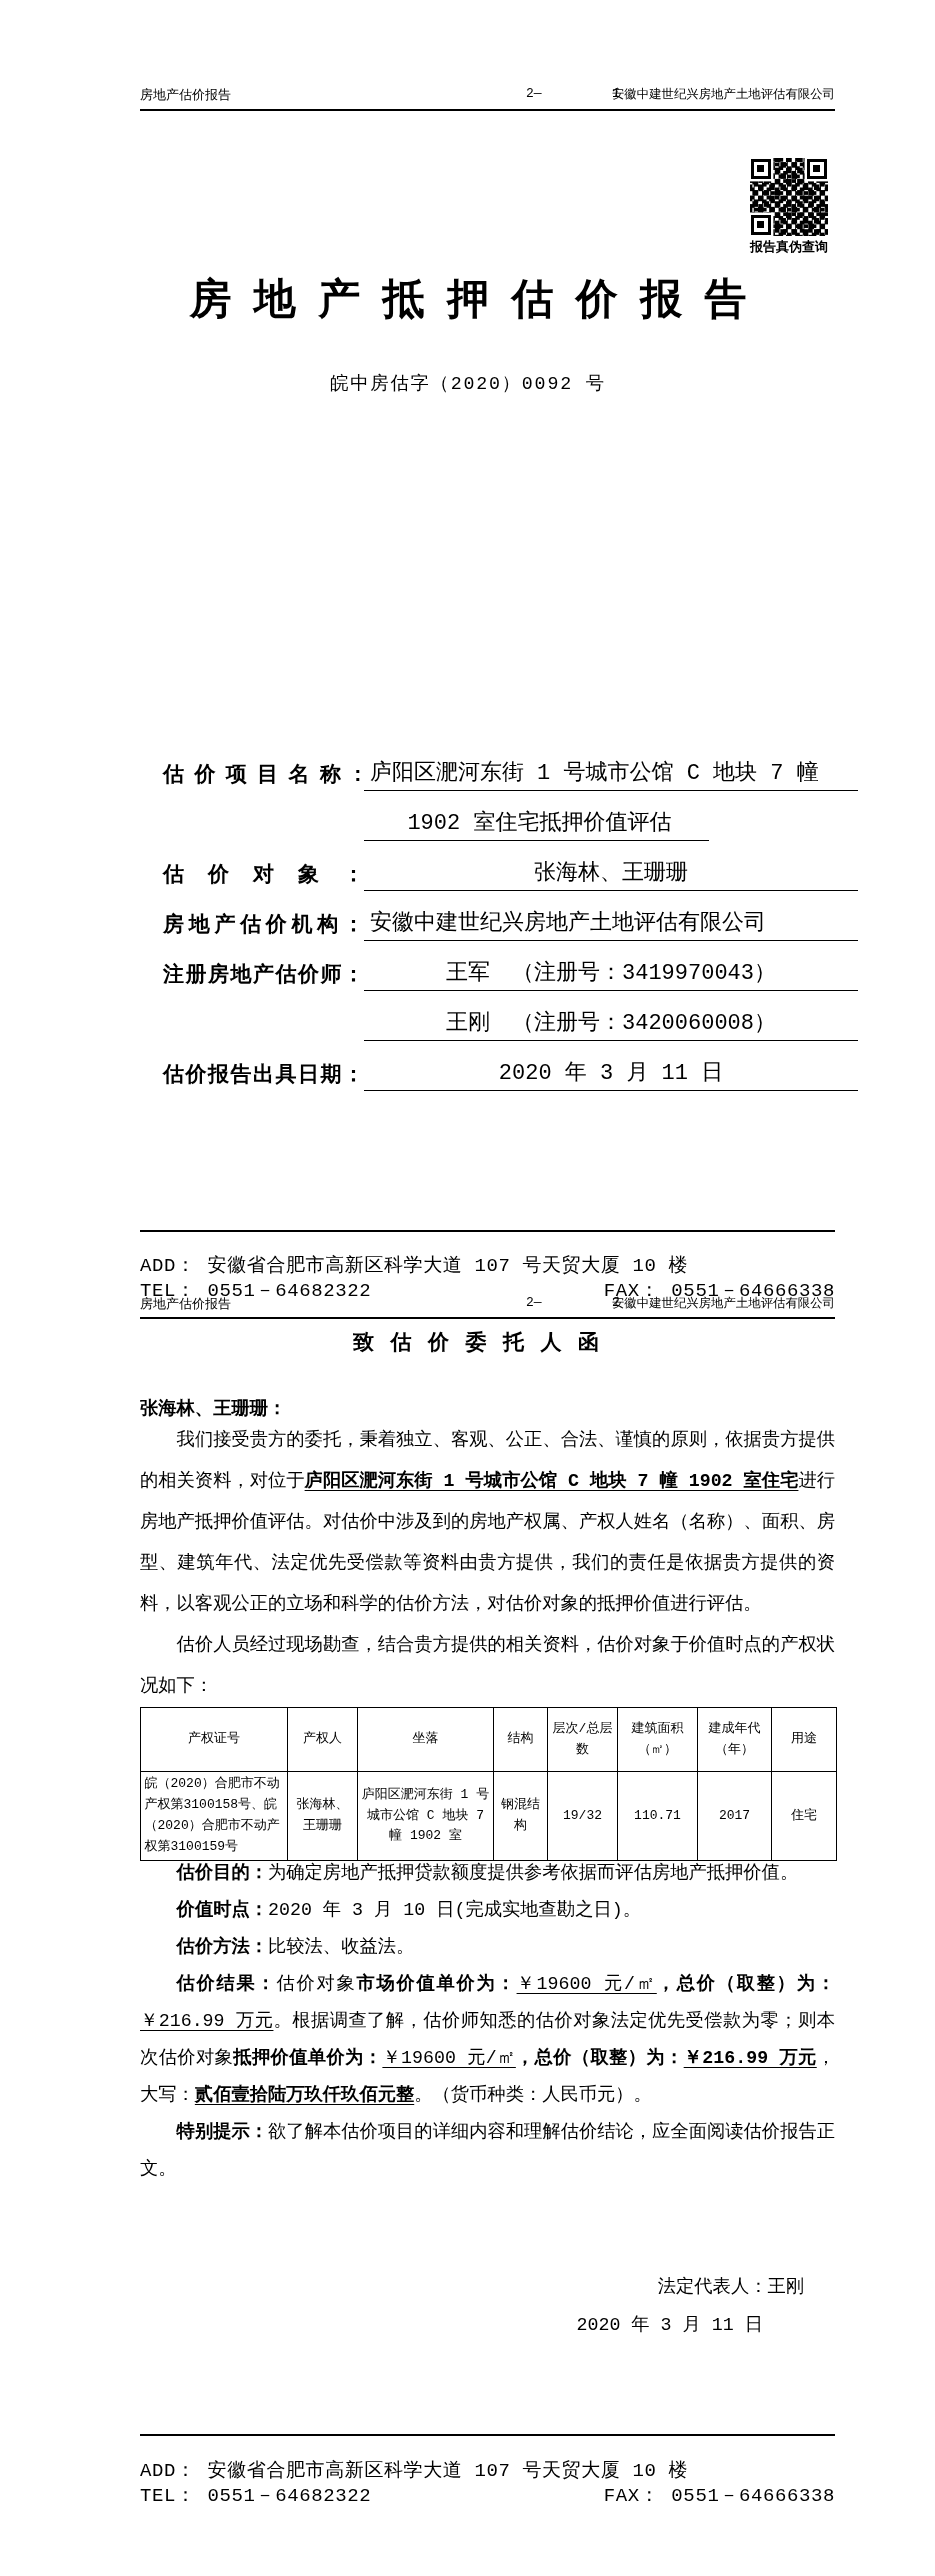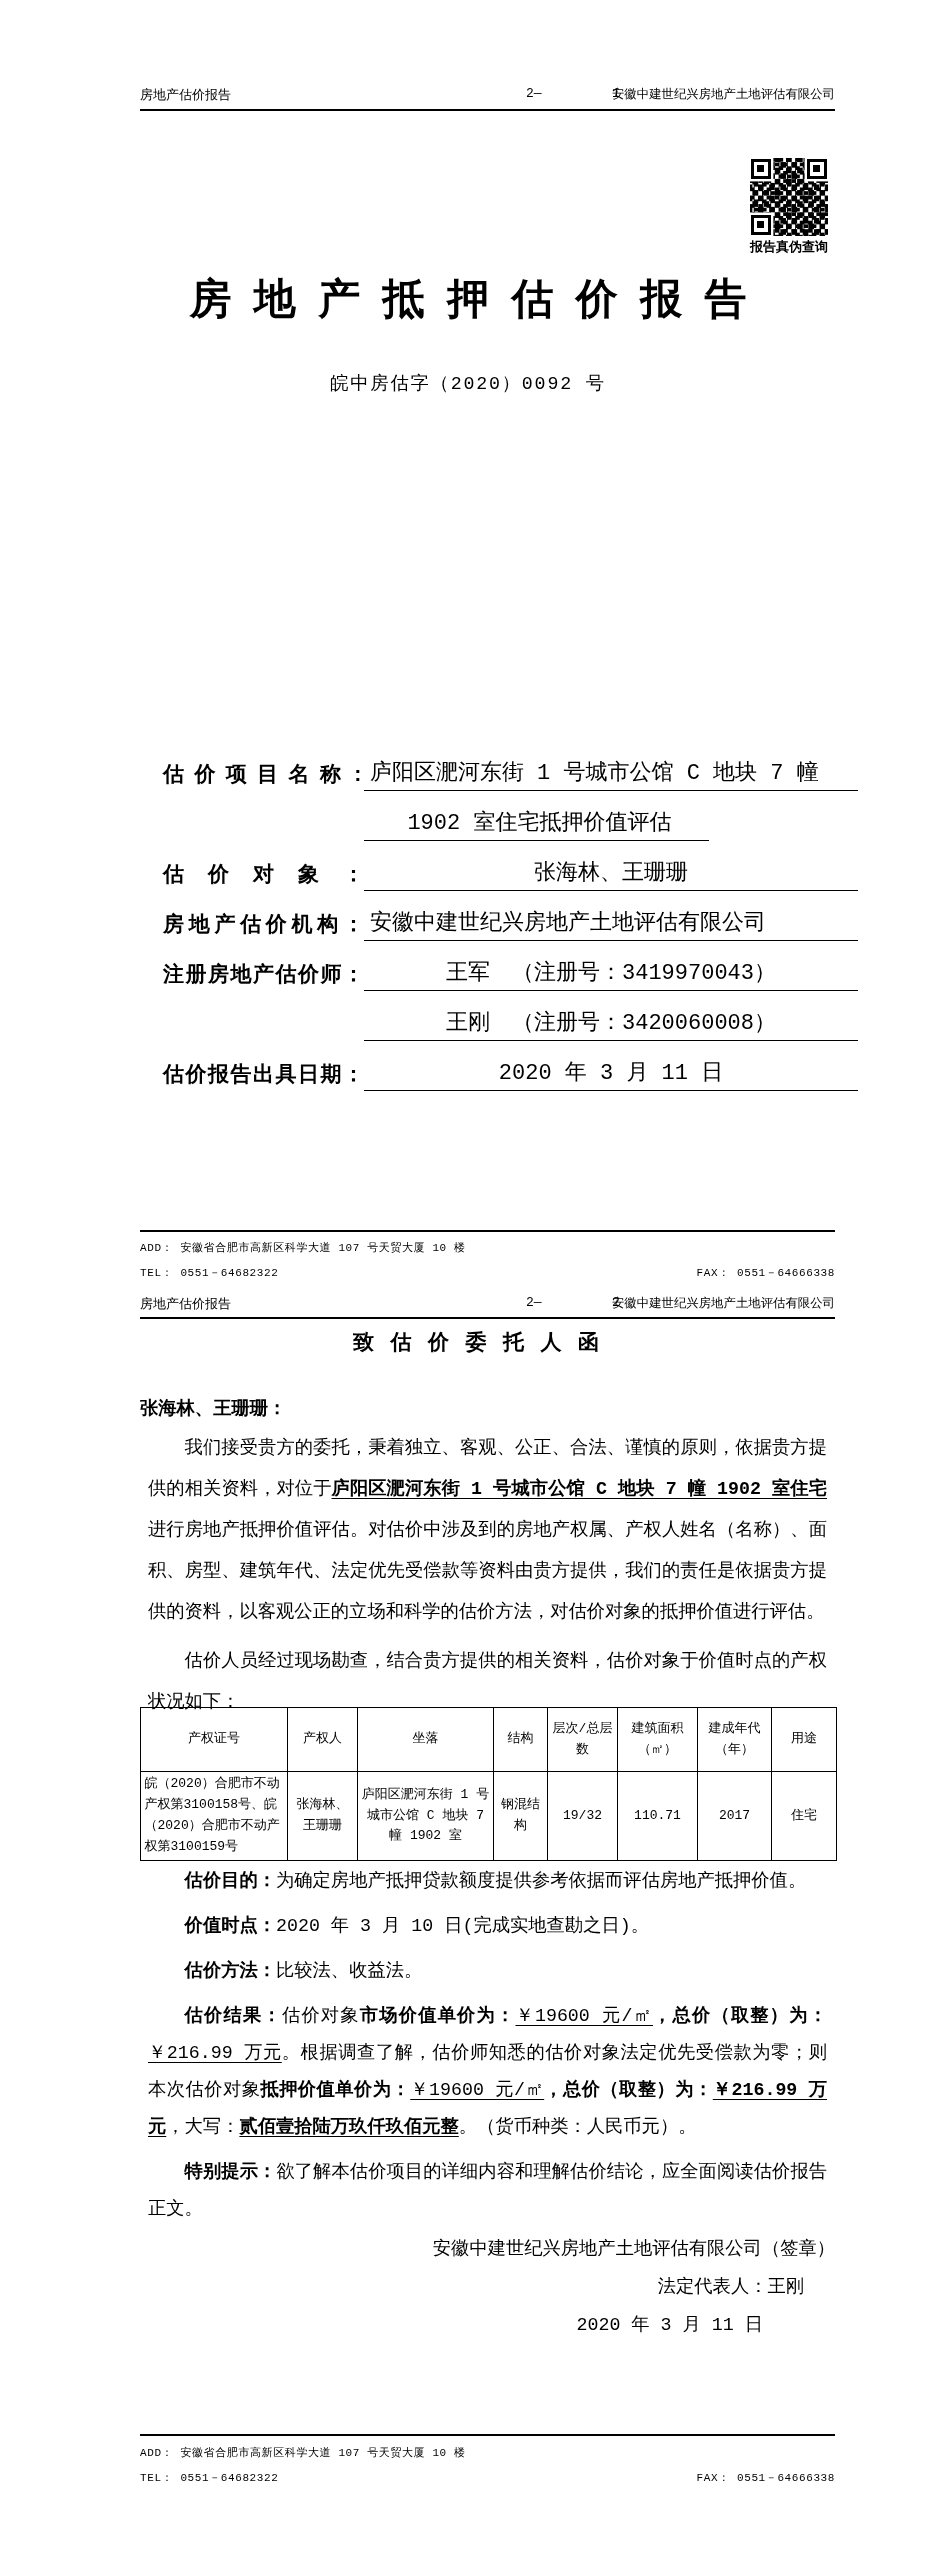--- a/index.html
+++ b/index.html
@@ -11,21 +11,21 @@
   .abs{position:absolute;}
   
   .runhead{left:140px;width:695px;height:17.7px;font-size:13px;white-space:nowrap;}
   .runhead .h-left{position:absolute;left:0;top:0;}
   .runhead .h-frac{position:absolute;left:386px;top:0;}
   .runhead .h-num{position:absolute;left:472px;top:0;}
   .runhead .h-co{position:absolute;right:0;top:0;font-size:12.4px;}
   .rule{left:140px;width:695px;background:#000;}
   .rule.thick{height:2.4px;}
   .rule.thin{height:1.8px;}
-  .runfoot{left:140px;width:695px;font-size:11px;letter-spacing:0.6px;}
+  .runfoot{left:140px;width:695px;font-size:19px;letter-spacing:0.6px;margin-top:12px;}
   .foot-row{display:flex;justify-content:space-between;}
   
   .qr{left:750px;top:158px;width:78px;height:78px;
       background:
         conic-gradient(#000 25%,transparent 0 50%,#000 0 75%,transparent 0) 0 0/8.3px 8.3px,
         conic-gradient(#000 25%,transparent 0 50%,#000 0 75%,transparent 0) 2.4px 4.1px/11.2px 11.2px,
         #fff;}
   .finder{position:absolute;width:20px;height:20px;border:3.5px solid #000;background:#fff;box-shadow:0 0 0 2.4px #fff;box-sizing:border-box;}
   .finder i{display:block;width:7px;height:7px;background:#000;margin:2.9px;}
   .finder.tl{left:1.2px;top:1.2px;}
@@ -43,21 +43,21 @@
   .fval{flex:1;border-bottom:1.8px solid #000;font-size:22px;padding:0 0 2.9px 5.9px;white-space:nowrap;}
   .fval.center{text-align:center;padding-left:0;}
   .fval.short{flex:none;width:339px;text-align:center;}
   
   .letter-title{left:0;top:1328px;width:936px;text-align:center;font-size:21px;font-weight:bold;
                 letter-spacing:16.5px;text-indent:16.5px;margin-left:8px;}
   .salutation{left:140px;top:1395px;font-size:18.3px;font-weight:bold;}
   .body{left:140px;width:695px;font-size:18.3px;text-align:justify;}
   .body-1{top:1420px;line-height:41px;}
   .body-2{top:1855px;line-height:37px;}
-  .para{margin:8px;text-indent:2em;}
+  .para{margin:0;text-indent:2em;}
   .b{font-weight:bold;}
   .u{text-decoration:underline;text-underline-offset:4.1px;text-decoration-thickness:1.2px;}
   .bu{font-weight:bold;text-decoration:underline;text-underline-offset:4.1px;text-decoration-thickness:1.2px;}
   
   .ptable{left:140px;top:1707px;width:634px;}
   table{border-collapse:collapse;width:695px;table-layout:fixed;font-size:13px;}
   th,td{border:1.2px solid #000;text-align:center;vertical-align:middle;font-weight:normal;
         padding:2.4px 3.5px;line-height:1.6;box-sizing:border-box;}
   th{height:64px;}
   td{height:78px;}
@@ -190,21 +190,20 @@
   </div>
 
   <div class="abs body body-2">
     <p class="para"><span class="b">估价目的：</span><span>为确定房地产抵押贷款额度提供参考依据而评估房地产抵押价值。</span></p>
     <p class="para"><span class="b">价值时点：</span><span>2020 年 3 月 10 日(完成实地查勘之日)。</span></p>
     <p class="para"><span class="b">估价方法：</span><span>比较法、收益法。</span></p>
     <p class="para"><span class="b">估价结果：</span><span>估价对象</span><span class="b">市场价值单价为：</span><span class="u">￥19600 元/㎡</span><span class="b">，总价（取整）为：</span><span class="u">￥216.99 万元</span><span>。根据调查了解，估价师知悉的估价对象法定优先受偿款为零；则本次估价对象</span><span class="b">抵押价值单价为：</span><span class="u">￥19600 元/㎡</span><span class="b">，总价（取整）为：</span><span class="bu">￥216.99 万元</span><span>，大写：</span><span class="bu">贰佰壹拾陆万玖仟玖佰元整</span><span>。（货币种类：人民币元）。</span></p>
     <p class="para"><span class="b">特别提示：</span><span>欲了解本估价项目的详细内容和理解估价结论，应全面阅读估价报告正文。</span></p>
   </div>
 
-  <div class="abs sign" style="top:2235px;">安徽中建世纪兴房地产土地评估有限公司（签章）</div>
   <div class="abs sign" style="top:2273px;padding-right:31px;box-sizing:border-box;">法定代表人：王刚</div>
   <div class="abs sign" style="top:2311px;padding-right:72px;box-sizing:border-box;">2020 年 3 月 11 日</div>
 
   <div class="abs rule thin" style="top:2434px;"></div>
   <div class="abs runfoot" style="top:2445px;">
     <span>ADD： 安徽省合肥市高新区科学大道 107 号天贸大厦 10 楼</span>
   </div>
   <div class="abs runfoot" style="top:2470px;">
     <div class="foot-row">
       <span>TEL： 0551－64682322</span>

